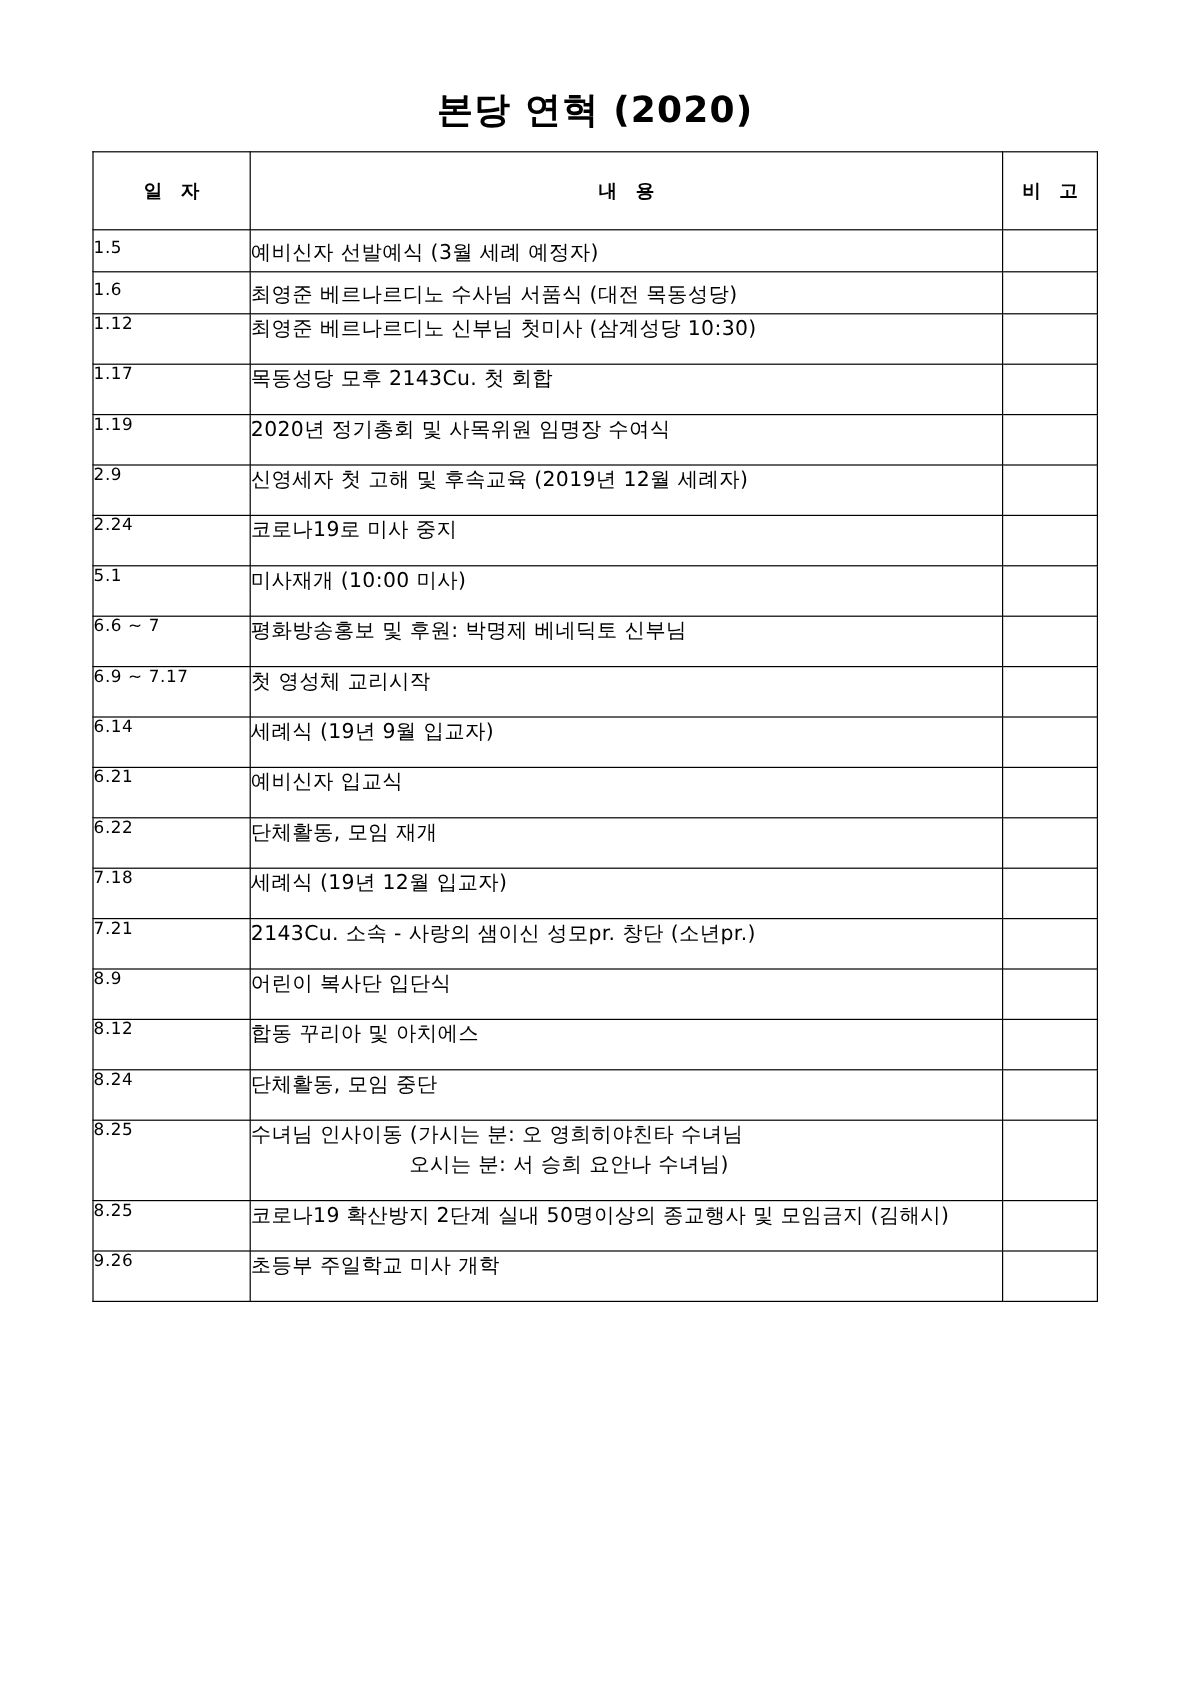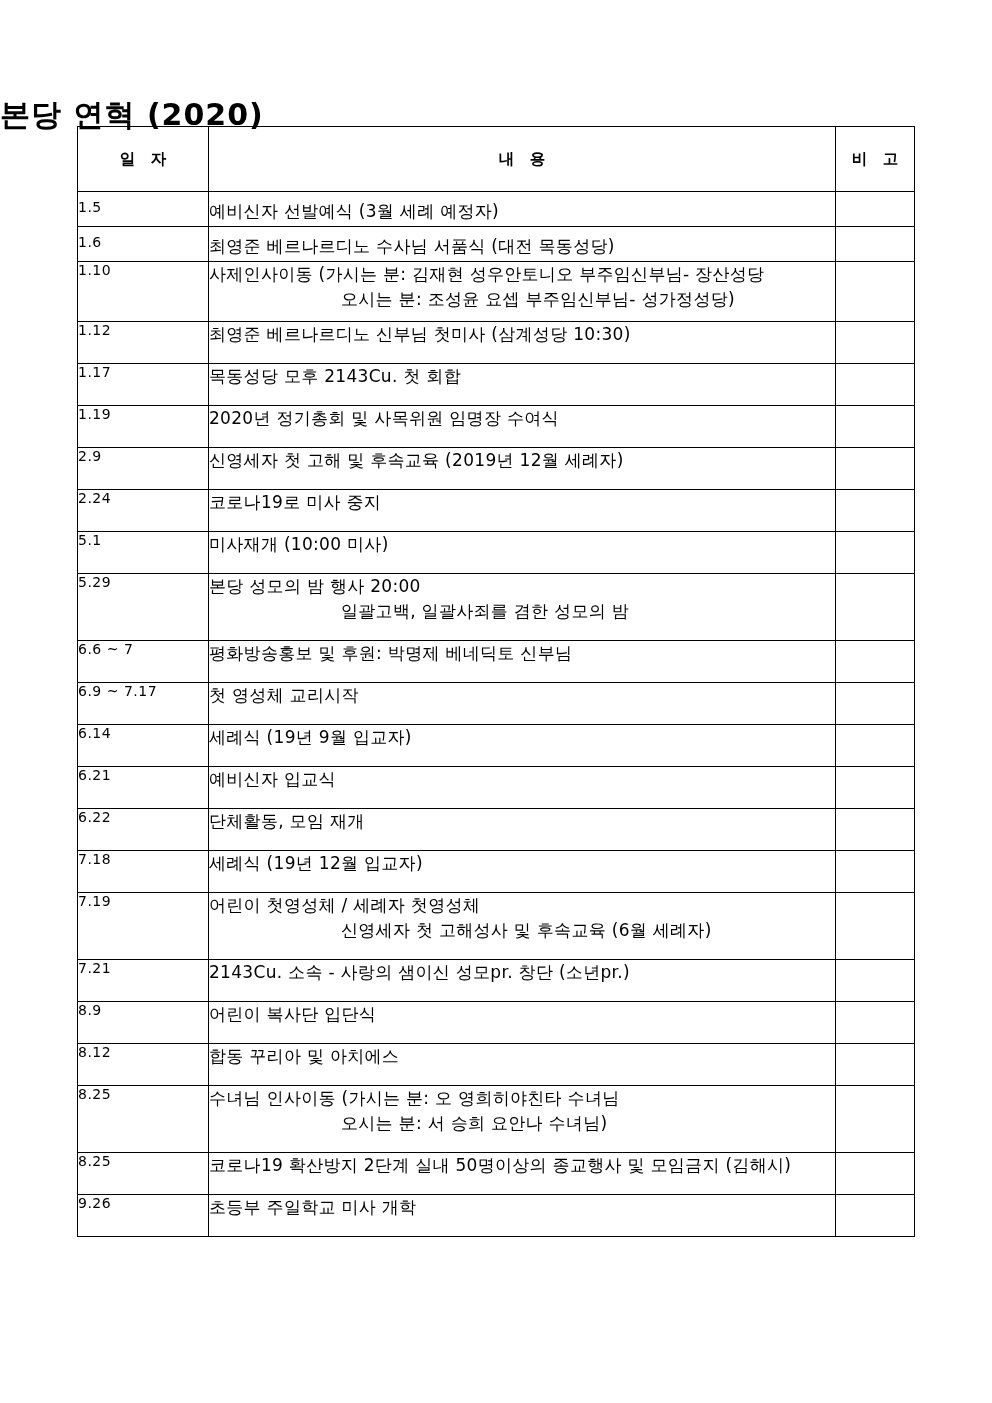--- a/index.html
+++ b/index.html
@@ -19,26 +19,25 @@
     position: relative;
     width: 992px;
     height: 1403px;
     box-sizing: border-box;
   }
   .doc-title {
     position: absolute;
     top: 72px;
     left: 0;
     width: 992px;
-    text-align: left;
+    text-align: center;
     font-size: 30px;
     font-weight: bold;
     letter-spacing: 1px;
     font-family: "DejaVu Sans", "Liberation Sans", sans-serif;
-    margin-top: 23px;
   }
   .history-table {
     position: absolute;
     left: 77px;
     top: 126px;
     width: 838px;
     border-collapse: collapse;
     table-layout: fixed;
   }
   .history-table td,
@@ -119,28 +118,20 @@
           </td>
           <td class="cell-remark"></td>
         </tr>
         <tr class="compact">
           <td class="cell-date">1.6</td>
           <td class="cell-body">
             <span class="line">최영준 베르나르디노 수사님 서품식 (대전 목동성당)</span>
           </td>
           <td class="cell-remark"></td>
         </tr>
-        <tr class="tall">
-          <td class="cell-date">1.10</td>
-          <td class="cell-body">
-            <span class="line">사제인사이동 (가시는 분: 김재현 성우안토니오 부주임신부님- 장산성당</span>
-            <span class="line indent">오시는 분: 조성윤 요셉 부주임신부님- 성가정성당)</span>
-          </td>
-          <td class="cell-remark"></td>
-        </tr>
         <tr class="normal">
           <td class="cell-date">1.12</td>
           <td class="cell-body">
             <span class="line">최영준 베르나르디노 신부님 첫미사 (삼계성당 10:30)</span>
           </td>
           <td class="cell-remark"></td>
         </tr>
         <tr class="normal">
           <td class="cell-date">1.17</td>
           <td class="cell-body">
@@ -169,28 +160,20 @@
           </td>
           <td class="cell-remark"></td>
         </tr>
         <tr class="normal">
           <td class="cell-date">5.1</td>
           <td class="cell-body">
             <span class="line">미사재개 (10:00 미사)</span>
           </td>
           <td class="cell-remark"></td>
         </tr>
-        <tr class="tall2">
-          <td class="cell-date">5.29</td>
-          <td class="cell-body">
-            <span class="line">본당 성모의 밤 행사 20:00</span>
-            <span class="line indent">일괄고백, 일괄사죄를 겸한 성모의 밤</span>
-          </td>
-          <td class="cell-remark"></td>
-        </tr>
         <tr class="normal">
           <td class="cell-date">6.6 ~ 7</td>
           <td class="cell-body">
             <span class="line">평화방송홍보 및 후원: 박명제 베네딕토 신부님</span>
           </td>
           <td class="cell-remark"></td>
         </tr>
         <tr class="normal">
           <td class="cell-date">6.9 ~ 7.17</td>
           <td class="cell-body">
@@ -219,46 +202,45 @@
           </td>
           <td class="cell-remark"></td>
         </tr>
         <tr class="normal">
           <td class="cell-date">7.18</td>
           <td class="cell-body">
             <span class="line">세례식 (19년 12월 입교자)</span>
           </td>
           <td class="cell-remark"></td>
         </tr>
-        <tr class="tall2">
-          <td class="cell-date">7.19</td>
-          <td class="cell-body">
-            <span class="line">어린이 첫영성체 / 세례자 첫영성체</span>
-            <span class="line indent">신영세자 첫 고해성사 및 후속교육 (6월 세례자)</span>
-          </td>
-          <td class="cell-remark"></td>
-        </tr>
         <tr class="normal">
           <td class="cell-date">7.21</td>
           <td class="cell-body">
             <span class="line">2143Cu. 소속 - 사랑의 샘이신 성모pr. 창단 (소년pr.)</span>
           </td>
           <td class="cell-remark"></td>
         </tr>
         <tr class="normal">
           <td class="cell-date">8.9</td>
           <td class="cell-body">
             <span class="line">어린이 복사단 입단식</span>
           </td>
           <td class="cell-remark"></td>
         </tr>
         <tr class="normal">
           <td class="cell-date">8.12</td>
           <td class="cell-body">
             <span class="line">합동 꾸리아 및 아치에스</span>
+          </td>
+          <td class="cell-remark"></td>
+        </tr>
+        <tr class="normal">
+          <td class="cell-date">8.24</td>
+          <td class="cell-body">
+            <span class="line">단체활동, 모임 중단</span>
           </td>
           <td class="cell-remark"></td>
         </tr>
         <tr class="tall2">
           <td class="cell-date">8.25</td>
           <td class="cell-body">
             <span class="line">수녀님 인사이동 (가시는 분: 오 영희히야친타 수녀님</span>
             <span class="line indent">오시는 분: 서 승희 요안나 수녀님)</span>
           </td>
           <td class="cell-remark"></td>

